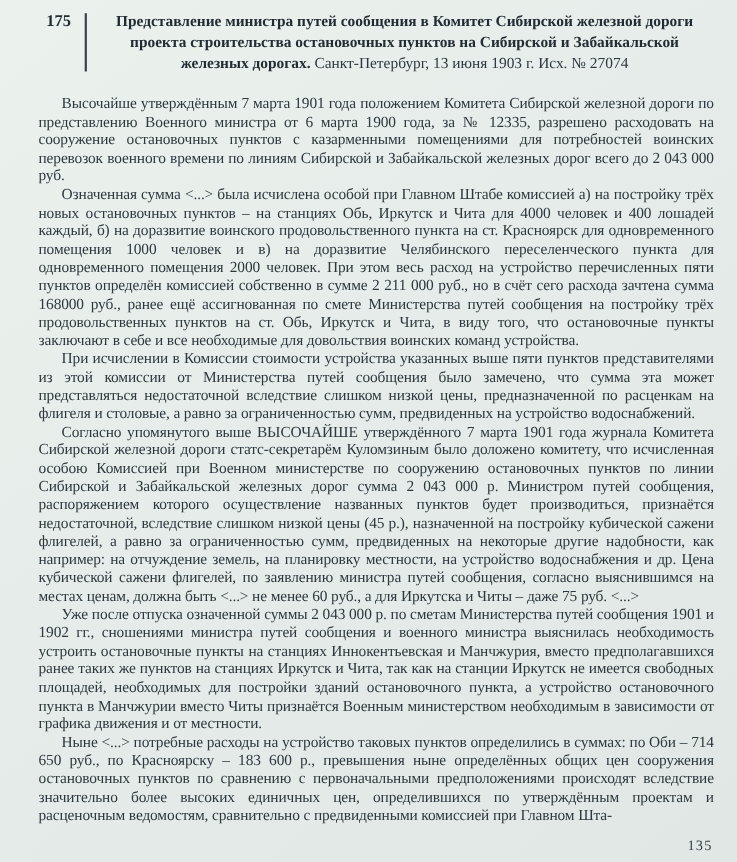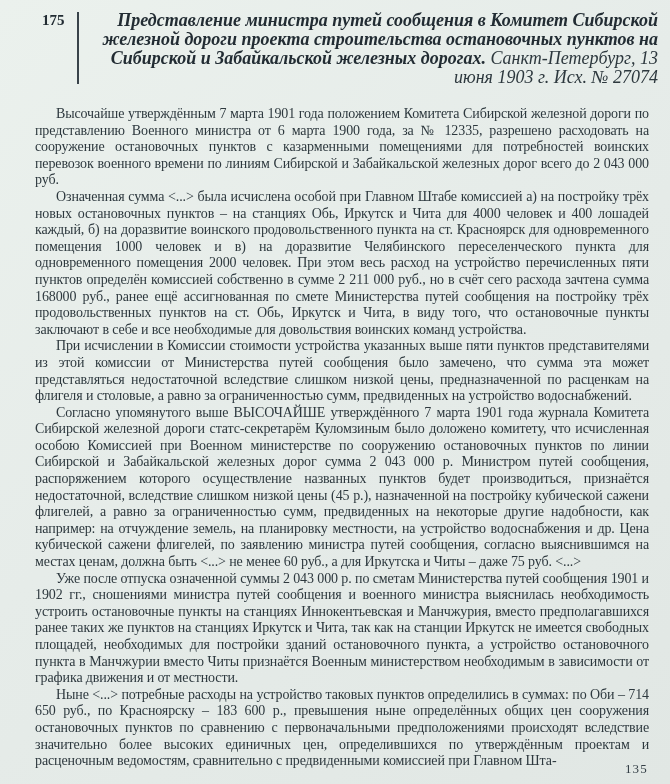--- a/index.html
+++ b/index.html
@@ -17,44 +17,43 @@
     width: 670px;
     height: 784px;
     overflow: hidden;
     background: linear-gradient(140deg, #ebf1ed 0%, #e6ece9 45%, #e1e7e4 100%);
     color: #2d383e;
     font-family: "Liberation Serif", "DejaVu Serif", serif;
   }
   .doc-header {
     display: flex;
     align-items: stretch;
-    padding: 11px 12px 0 42px;
+    padding: 11px 26px 0 42px;
   }
   .doc-number {
     font-weight: bold;
     font-size: 15px;
     line-height: 19px;
     color: #222c33;
     flex: 0 0 auto;
   }
   .doc-rule {
     flex: 0 0 auto;
     width: 2px;
     background: #39434a;
     margin: 1px 13px 3px 12px;
   }
   .doc-title {
     margin: 0;
     flex: 1 1 auto;
-    font-size: 18px;
+    font-size: 14px;
     line-height: 19px;
     font-weight: bold;
     color: #222c33;
-    text-align: right;
-    font-style: italic;
+    text-align: center;
   }
   .title-meta {
     font-weight: normal;
     color: #2d383e;
   }
   .doc-body {
     padding: 19px 21px 0 35px;
     font-size: 14px;
     line-height: 16.6px;
     letter-spacing: -0.12px;

